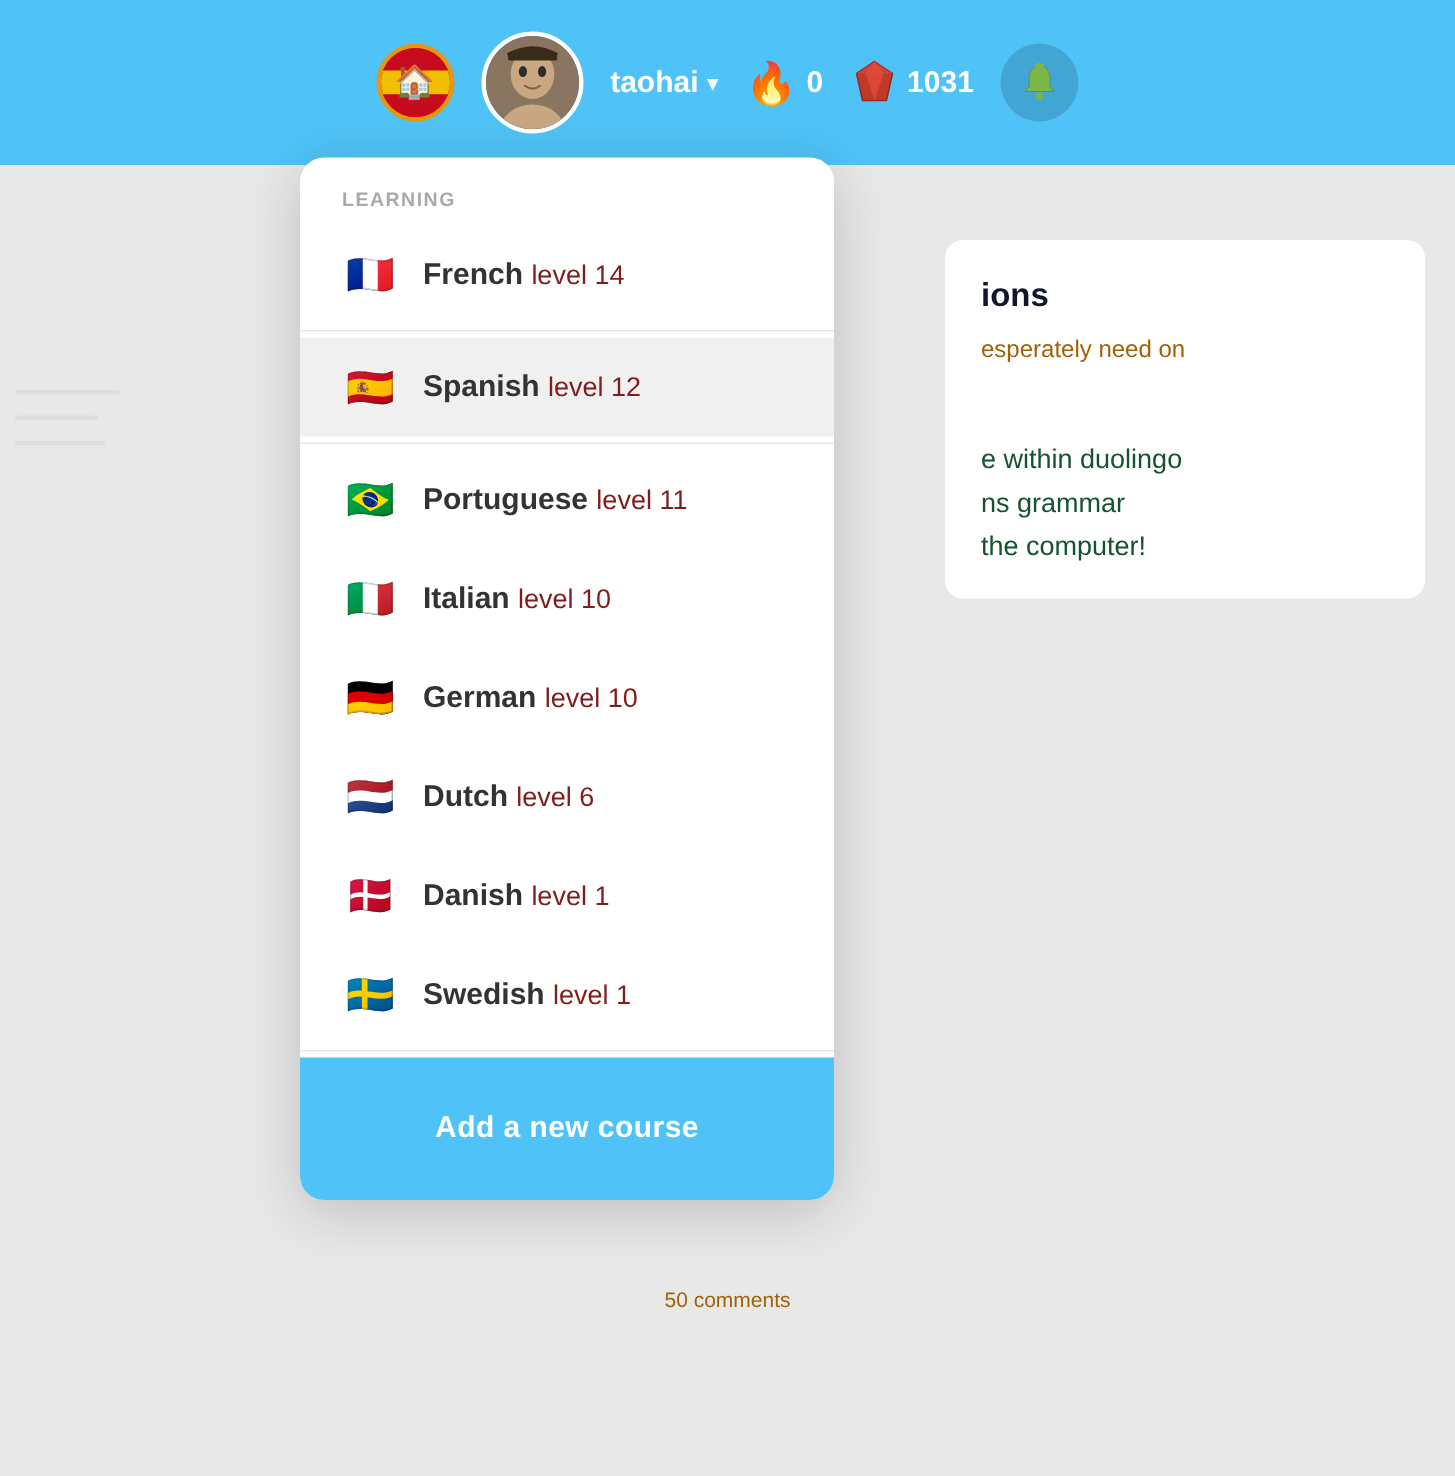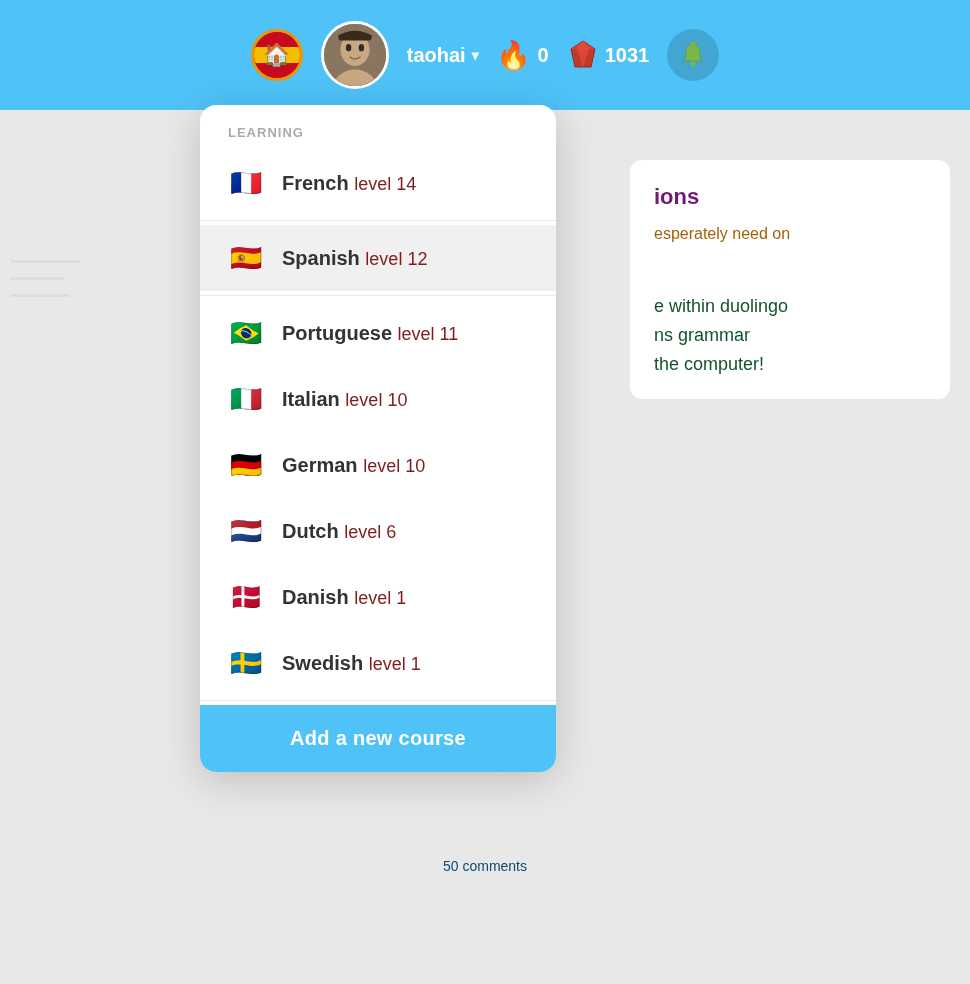--- a/index.html
+++ b/index.html
@@ -126,21 +126,21 @@
       top: 50px;
       right: 20px;
       width: 320px;
       background: white;
       border-radius: 12px;
       padding: 24px;
     }
 
     .right-card-title {
       font-size: 22px;
-      color: #701a75;
+      color: #0f172a;
       font-weight: 600;
       margin-bottom: 12px;
     }
 
     .right-card-text {
       color: #a16207;
       font-size: 16px;
       line-height: 1.5;
     }
 
@@ -194,21 +194,21 @@
 
     .divider {
       height: 1px;
       background: #e8e8e8;
       margin: 4px 0;
     }
 
     .add-course-btn {
       display: block;
       width: 100%;
-      padding: 22px;
+      padding: 36px;
       background: #4FC3F7;
       color: white;
       font-size: 20px;
       font-weight: 700;
       text-align: center;
       border: none;
       cursor: pointer;
       letter-spacing: 0.3px;
     }
 
@@ -259,21 +259,21 @@
       font-size: 18px;
       font-weight: 500;
       white-space: nowrap;
     }
 
     .comments-text {
       position: absolute;
       bottom: 110px;
       left: 50%;
       transform: translateX(-50%);
-      color: #0c4a6e;
+      color: #a16207;
       font-size: 14px;
     }
   </style>
 </head>
 <body>
 
 <div class="header-bar">
   <div class="header-left-spacer"></div>
   <div class="header-center">
 

